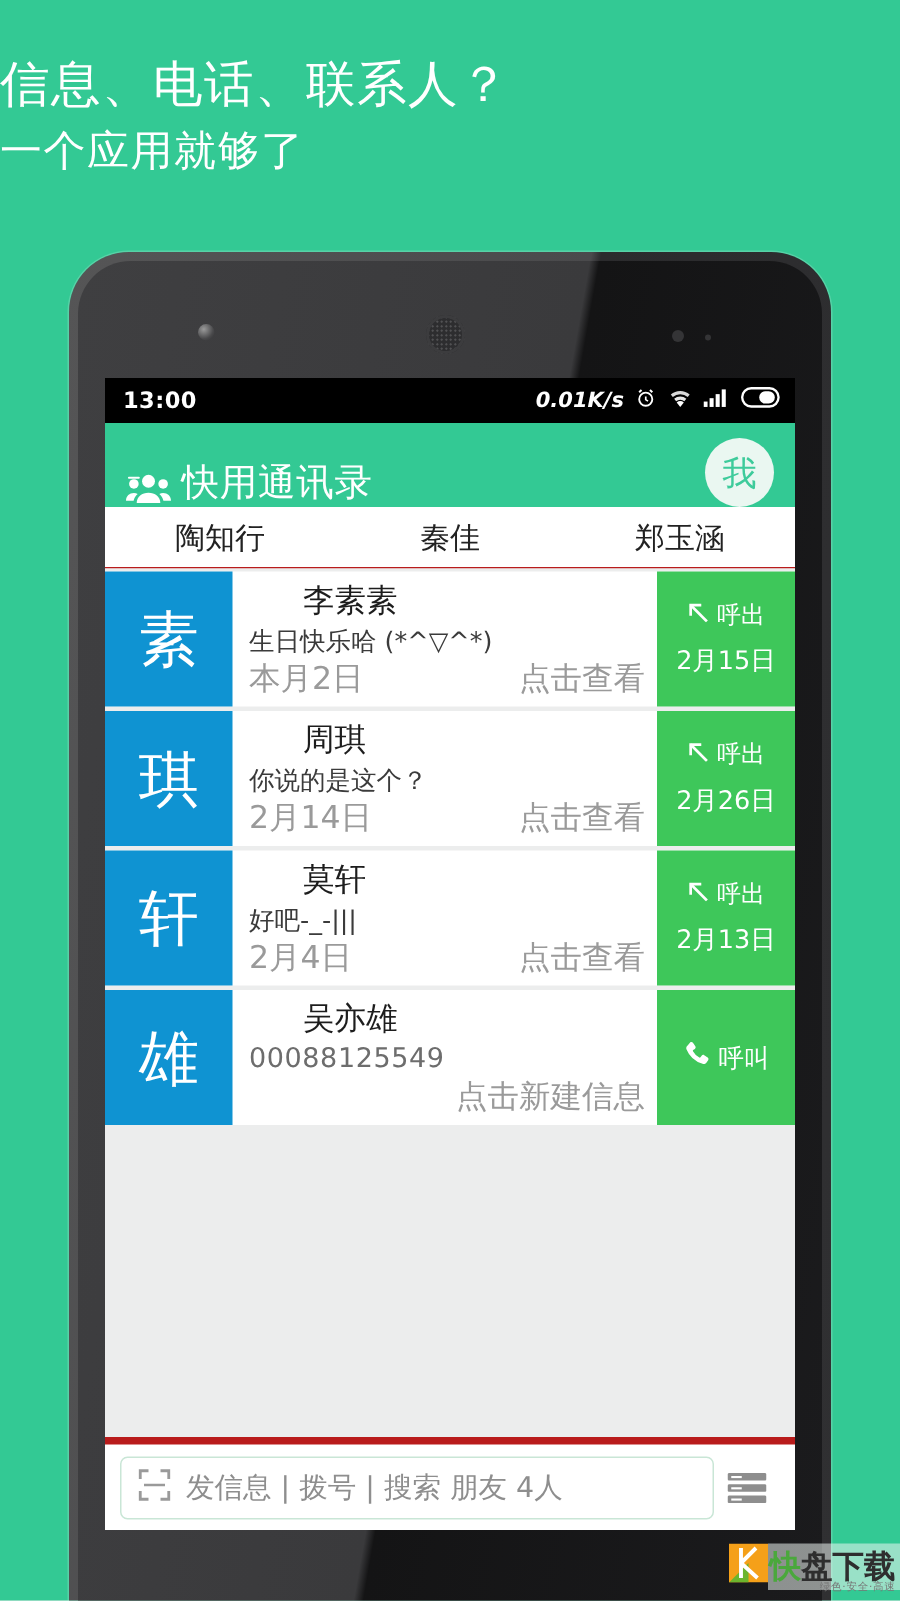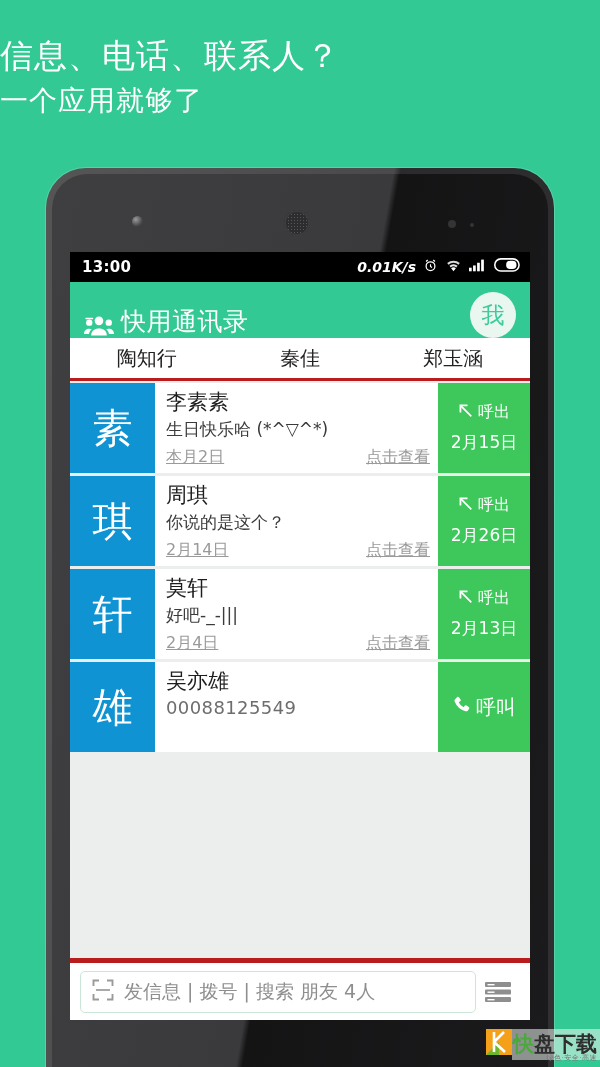--- a/index.html
+++ b/index.html
@@ -161,21 +161,21 @@
     align-items: center;
     justify-content: center;
   }
 
   
   .tabs {
     height: 40px;
     background: #ffffff;
     display: flex;
     align-items: center;
-    border-bottom: 3px solid #b91c1c;
+    border-bottom: 1px solid #b91c1c;
   }
   .tab {
     flex: 1;
     text-align: center;
     font-size: 20px;
     color: #222222;
   }
 
   
   .list {
@@ -200,39 +200,39 @@
   .row-main {
     flex: 1;
     position: relative;
     padding: 6px 8px 0 11px;
     min-width: 0;
   }
   .row-name {
     font-size: 21px;
     color: #1d1d1d;
     line-height: 1.25;
+    margin-left: 36px;
   }
   .row-msg {
     font-size: 17px;
     color: #3b3b3b;
     margin-top: 3px;
     white-space: nowrap;
     overflow: hidden;
   }
   .row-msg.phone-num { color: #6d6d6d; font-size: 18px; letter-spacing: .4px; }
   .row-foot {
     position: absolute;
     left: 11px;
     right: 8px;
     bottom: 5px;
     display: flex;
     align-items: center;
-    font-size: 16px;
+    font-size: 21px;
     color: #9a9a9a;
-    text-decoration: underline;
   }
   .row-date { }
   .row-hint { margin-left: auto; }
   .row-action {
     width: 92px;
     background: #3ec75a;
     color: #ffffff;
     display: flex;
     flex-direction: column;
     align-items: center;
@@ -243,21 +243,21 @@
     display: flex;
     align-items: center;
     gap: 5px;
     font-size: 16px;
   }
   .action-date { font-size: 17px; }
   .action-center {
     display: flex;
     align-items: center;
     gap: 5px;
-    font-size: 20px;
+    font-size: 17px;
   }
 
   
   .bottombar {
     position: absolute;
     left: 0;
     bottom: 0;
     width: 460px;
     height: 62px;
     background: #ffffff;
@@ -466,20 +466,24 @@
             </span>
             <span class="action-date">2月13日</span>
           </div>
         </div>
 
         <div class="row">
           <div class="row-avatar">雄</div>
           <div class="row-main">
             <div class="row-name">吴亦雄</div>
             <div class="row-msg phone-num">00088125549</div>
+            <div class="row-foot">
+              <span class="row-date"></span>
+              <span class="row-hint">点击新建信息</span>
+            </div>
           </div>
           <div class="row-action">
             <span class="action-center">
               <span>
                 <svg width="19" height="19" viewBox="0 0 24 24" fill="#ffffff">
                   <path d="M6.6 2.4c.7-.5 1.7-.3 2.2.4l2 2.9c.5.7.3 1.7-.4 2.2l-1.4 1c-.3.2-.4.6-.2.9a14 14 0 005.4 5.4c.3.2.7.1.9-.2l1-1.4c.5-.7 1.5-.9 2.2-.4l2.9 2c.7.5.9 1.5.4 2.2l-1.5 2.1c-.7 1-2 1.4-3.2 1A21 21 0 013.3 8.3c-.4-1.2 0-2.5 1-3.2z"></path>
                 </svg>
               </span>
               <span>呼叫</span>
             </span>

